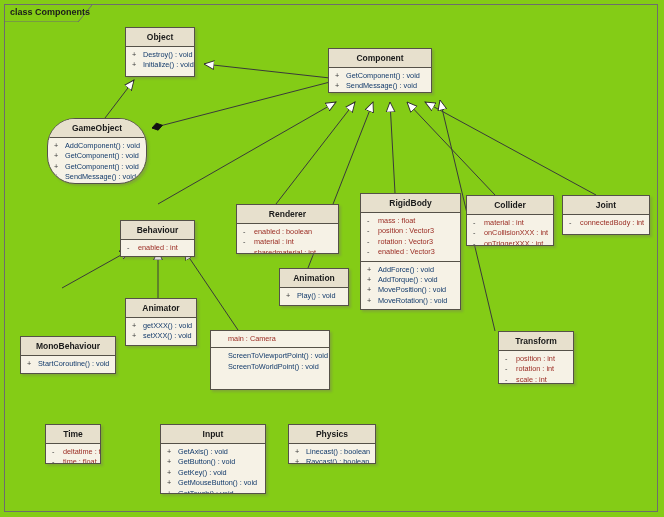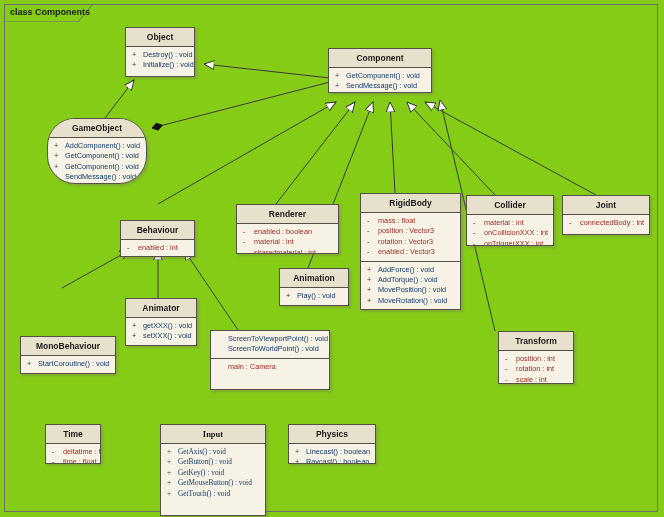--- a/index.html
+++ b/index.html
@@ -322,35 +322,35 @@
             <span class="mtext">getXXX() : void</span>
           </div>
           <div class="member op">
             <span class="vis">+</span>
             <span class="mtext">setXXX() : void</span>
           </div>
         </div>
       </div>
       <div class="uclass" style="left: 210px; top: 330px; width: 120px; height: 60px;">
         <div class="compartment">
+          <div class="member attr">
+            <span class="vis"></span>
+            <span class="mtext">main :  Camera</span>
+          </div>
+        </div>
+        <div class="compartment">
           <div class="member op">
             <span class="vis"></span>
             <span class="mtext">ScreenToViewportPoint() : void</span>
           </div>
           <div class="member op">
             <span class="vis"></span>
             <span class="mtext">ScreenToWorldPoint() : void</span>
           </div>
         </div>
-        <div class="compartment">
-          <div class="member attr">
-            <span class="vis"></span>
-            <span class="mtext">main :  Camera</span>
-          </div>
-        </div>
       </div>
       <div class="uclass" style="left: 470px; top: 331px; width: 76px; height: 53px; margin-left: 28px;">
         <div class="title">Transform</div>
         <div class="compartment">
           <div class="member attr">
             <span class="vis">-</span>
             <span class="mtext">position :  int</span>
           </div>
           <div class="member attr">
             <span class="vis">-</span>
@@ -368,21 +368,21 @@
           <div class="member attr">
             <span class="vis">-</span>
             <span class="mtext">deltatime :  float</span>
           </div>
           <div class="member attr">
             <span class="vis">-</span>
             <span class="mtext">time :  float</span>
           </div>
         </div>
       </div>
-      <div class="uclass" style="left: 160px; top: 424px; width: 106px; height: 92px; font-family: Liberation Serif, serif;">
+      <div class="uclass" style="left: 160px; top: 424px; width: 106px; height: 70px;">
         <div class="title">Input</div>
         <div class="compartment">
           <div class="member op">
             <span class="vis">+</span>
             <span class="mtext">GetAxis() : void</span>
           </div>
           <div class="member op">
             <span class="vis">+</span>
             <span class="mtext">GetButton() : void</span>
           </div>

